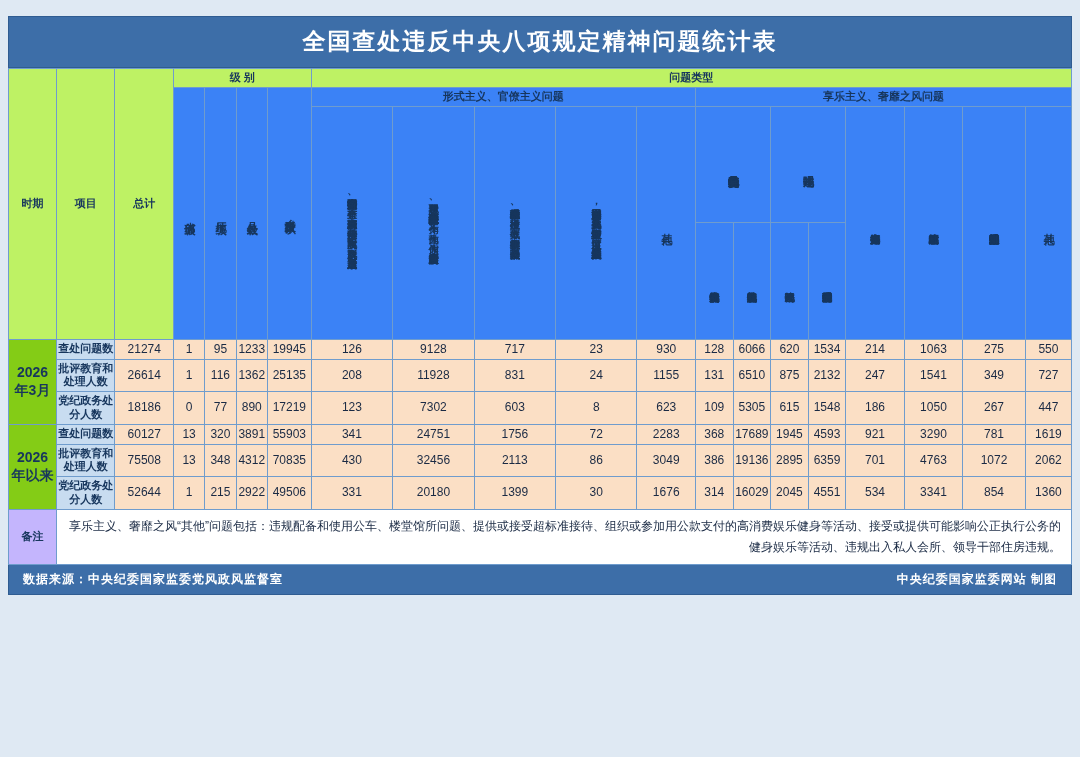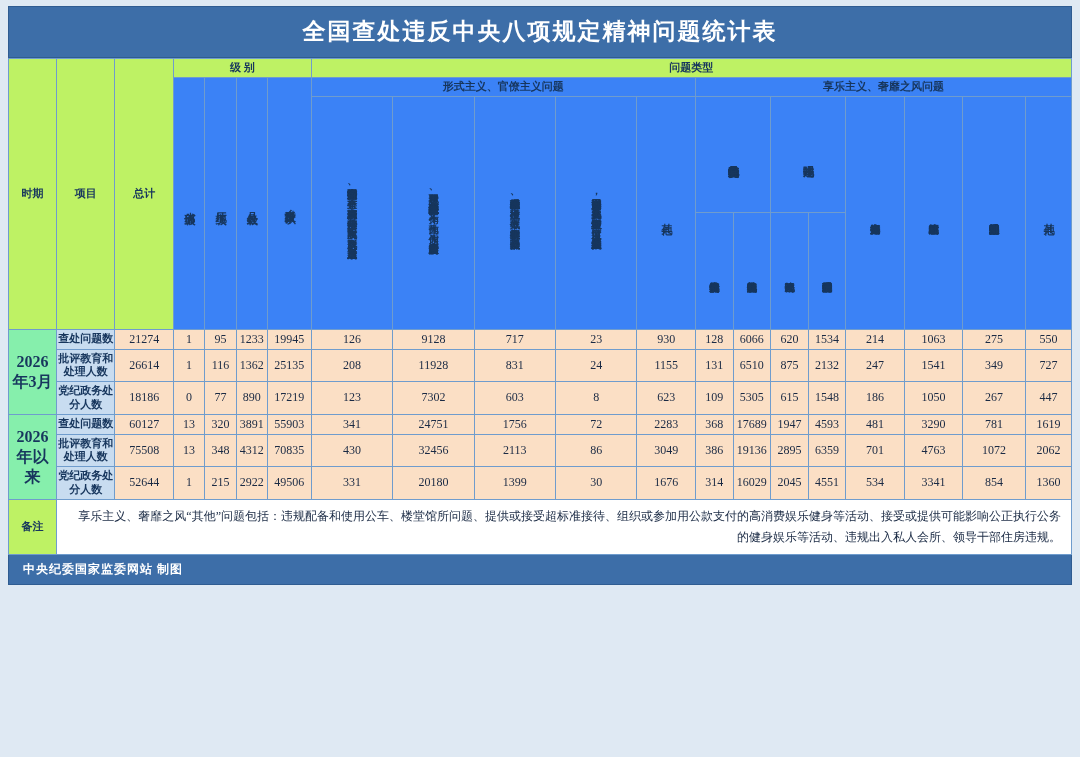--- a/index.html
+++ b/index.html
@@ -3,21 +3,21 @@
 <meta charset="utf-8">
 <style>
   html,body{margin:0;padding:0;}
   body{
     width:1080px;height:757px;
     background:#dfe9f3;
     font-family:"Liberation Sans","DejaVu Sans",sans-serif;
     color:#1a2a44;
     overflow:hidden;
   }
-  .page{width:1080px;height:757px;box-sizing:border-box;padding:6px 8px 0 8px;font-family:Liberation Serif, serif;}
+  .page{width:1080px;height:757px;box-sizing:border-box;padding:16px 8px 0 8px;}
   .title-bar{
     background:#3d6ea8;
     color:#ffffff;
     text-align:center;
     font-size:23px;
     font-weight:bold;
     letter-spacing:2px;
     padding:9px 0 10px 0;
     border:1px solid #2f5c91;
   }
@@ -60,22 +60,22 @@
     writing-mode:vertical-rl;
     text-orientation:upright;
     font-size:11px;
     line-height:1.2;
     display:inline-block;
     white-space:normal;
     max-height:120px;
   }
   .rowlabel{background:#c8dcf0;font-weight:bold;color:#17365d;font-size:11px;margin-top:33px;}
   .data{background:#fbdfc5;color:#1a2a44;font-size:12px;}
-  .period{background:#86efac;font-weight:bold;color:#17365d;font-size:16px;}
-  .note-label{background:#bef264;font-weight:bold;color:#17365d;}
+  .period{background:#84cc16;font-weight:bold;color:#17365d;font-size:14px;}
+  .note-label{background:#c4b5fd;font-weight:bold;color:#17365d;}
   .note-body{
     background:#ffffff;text-align:right;font-size:12px;line-height:1.75;
     padding:6px 10px;color:#1a2a44;
   }
   .footer{
     display:flex;justify-content:space-between;
     background:#3d6ea8;color:#fff;font-size:12px;font-weight:bold;
     padding:6px 14px;border:1px solid #2f5c91;border-top:none;
     letter-spacing:1px;
   }
@@ -225,23 +225,23 @@
         <td class="data">320</td>
         <td class="data">3891</td>
         <td class="data">55903</td>
         <td class="data">341</td>
         <td class="data">24751</td>
         <td class="data">1756</td>
         <td class="data">72</td>
         <td class="data">2283</td>
         <td class="data">368</td>
         <td class="data">17689</td>
-        <td class="data">1947</td>
+        <td class="data">1945</td>
         <td class="data">4593</td>
-        <td class="data">481</td>
+        <td class="data">921</td>
         <td class="data">3290</td>
         <td class="data">781</td>
         <td class="data">1619</td>
       </tr>
       <tr>
         <td class="rowlabel">批评教育和处理人数</td>
         <td class="data">75508</td>
         <td class="data">13</td>
         <td class="data">348</td>
         <td class="data">4312</td>
@@ -283,16 +283,17 @@
       </tr>
 
       <tr>
         <td class="note-label">备注</td>
         <td class="note-body" colspan="19">享乐主义、奢靡之风“其他”问题包括：违规配备和使用公车、楼堂馆所问题、提供或接受超标准接待、组织或参加用公款支付的高消费娱乐健身等活动、接受或提供可能影响公正执行公务的健身娱乐等活动、违规出入私人会所、领导干部住房违规。</td>
       </tr>
     </tbody>
   </table>
 
   <div class="footer">
+    <span>数据来源：中央纪委国家监委党风政风监督室</span>
     <span>中央纪委国家监委网站 制图</span>
   </div>
 
 </div>
 
 </body></html>

